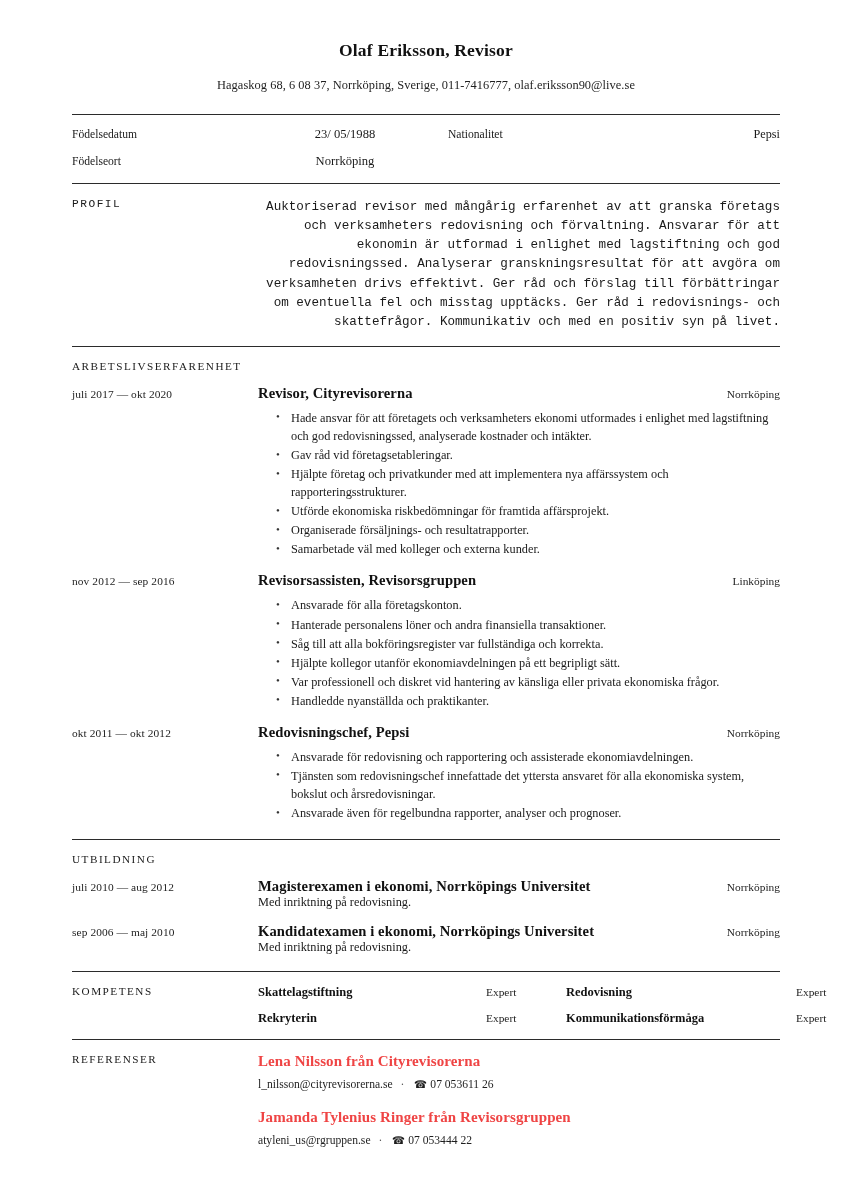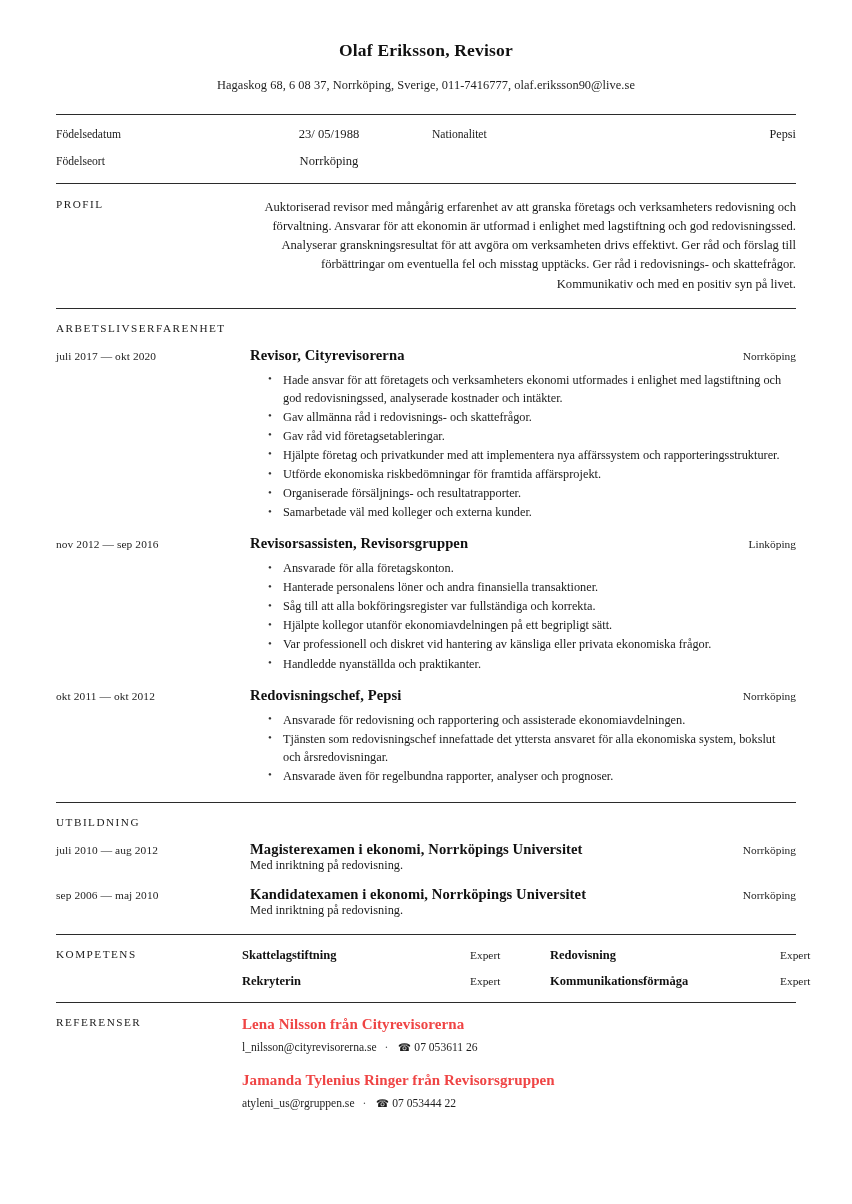--- a/index.html
+++ b/index.html
@@ -12,21 +12,21 @@
     height: 1204px;
     font-family: "Liberation Serif", "DejaVu Serif", serif;
     color: #1a1a1a;
     -webkit-font-smoothing: antialiased;
   }
   .page {
     position: relative;
     width: 852px;
     height: 1204px;
     box-sizing: border-box;
-    padding: 0 56px;
+    padding: 0 72px;
     background: #fff;
   }
 
   
   .header {
     padding-top: 40px;
     text-align: center;
   }
   .full-name {
     font-size: 17.5px;
@@ -102,37 +102,37 @@
   }
   .detail-val2 {
     flex: 1 1 auto;
     text-align: right;
     font-size: 12.2px;
   }
 
   
   .block {
     padding: 14px 0 14px 0;
+    font-family: Liberation Mono, monospace;
   }
   .profile-text {
     font-size: 12.6px;
     line-height: 1.52;
     color: #1a1a1a;
     text-align: right;
   }
 
   
   .exp-head {
     padding-top: 13px;
   }
   .entry {
     display: flex;
     width: 100%;
     padding-top: 13px;
-    gap: 8px;
   }
   .entry-date {
     width: 186px;
     flex: 0 0 186px;
     font-size: 11.4px;
     color: #1e1e1e;
     padding-top: 3px;
     letter-spacing: 0.1px;
   }
   .entry-main {
@@ -309,21 +309,20 @@
 
     <div class="entry">
       <div class="entry-date">juli 2017 — okt 2020</div>
       <div class="entry-main">
         <div class="entry-topline">
           <div class="entry-title">Revisor, Cityrevisorerna</div>
           <div class="entry-place">Norrköping</div>
         </div>
         <ul class="bullets">
           <li>Hade ansvar för att företagets och verksamheters ekonomi  utformades i enlighet med lagstiftning och god redovisningssed, analyserade kostnader och intäkter.</li>
-          <li>Gav allmänna råd i redovisnings- och skattefrågor.</li>
           <li>Gav råd vid företagsetableringar.</li>
           <li>Hjälpte företag och privatkunder med att implementera nya affärssystem och rapporteringsstrukturer.</li>
           <li>Utförde ekonomiska riskbedömningar för framtida affärsprojekt.</li>
           <li>Organiserade försäljnings- och resultatrapporter.</li>
           <li>Samarbetade väl med kolleger och externa kunder.</li>
         </ul>
       </div>
     </div>
 
     <div class="entry">

